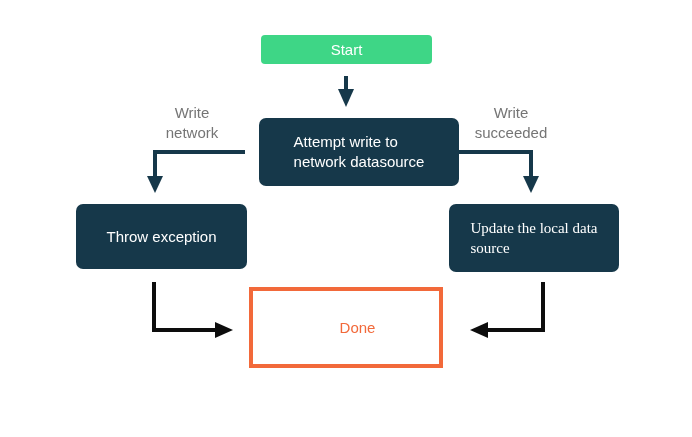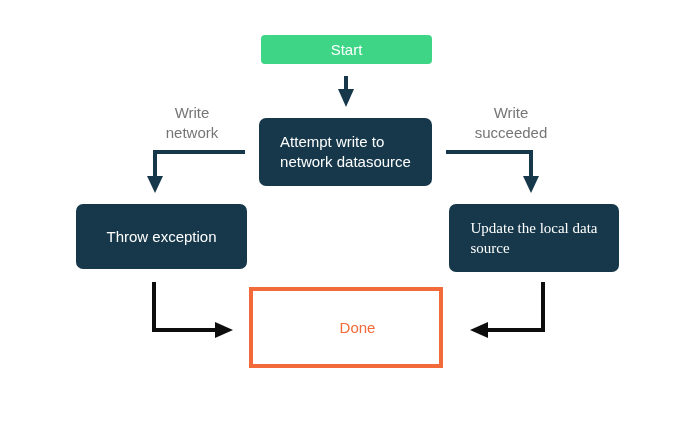--- a/index.html
+++ b/index.html
@@ -50,21 +50,21 @@
     left: 261px; top: 35px; width: 171px; height: 29px;
     background: var(--start-fill);
     color: #ffffff;
     border-radius: 4px;
   }
   .process {
     background: var(--process-fill);
     color: var(--process-text);
     border-radius: 7px;
   }
-  .node-attempt { left: 259px; top: 118px; width: 173px; height: 68px; }
+  .node-attempt { left: 259px; top: 118px; width: 200px; height: 68px; }
   .node-throw   { left: 76px;  top: 204px; width: 171px; height: 65px; }
   .node-update  { left: 449px; top: 204px; width: 170px; height: 68px; font-family: Liberation Serif, serif; }
   .node-done {
     left: 249px; top: 287px; width: 194px; height: 81px;
     background: var(--background);
     border: 4px solid var(--done-border);
     color: var(--done-text);
     border-radius: 0;
     padding-left: 23px;
   }

